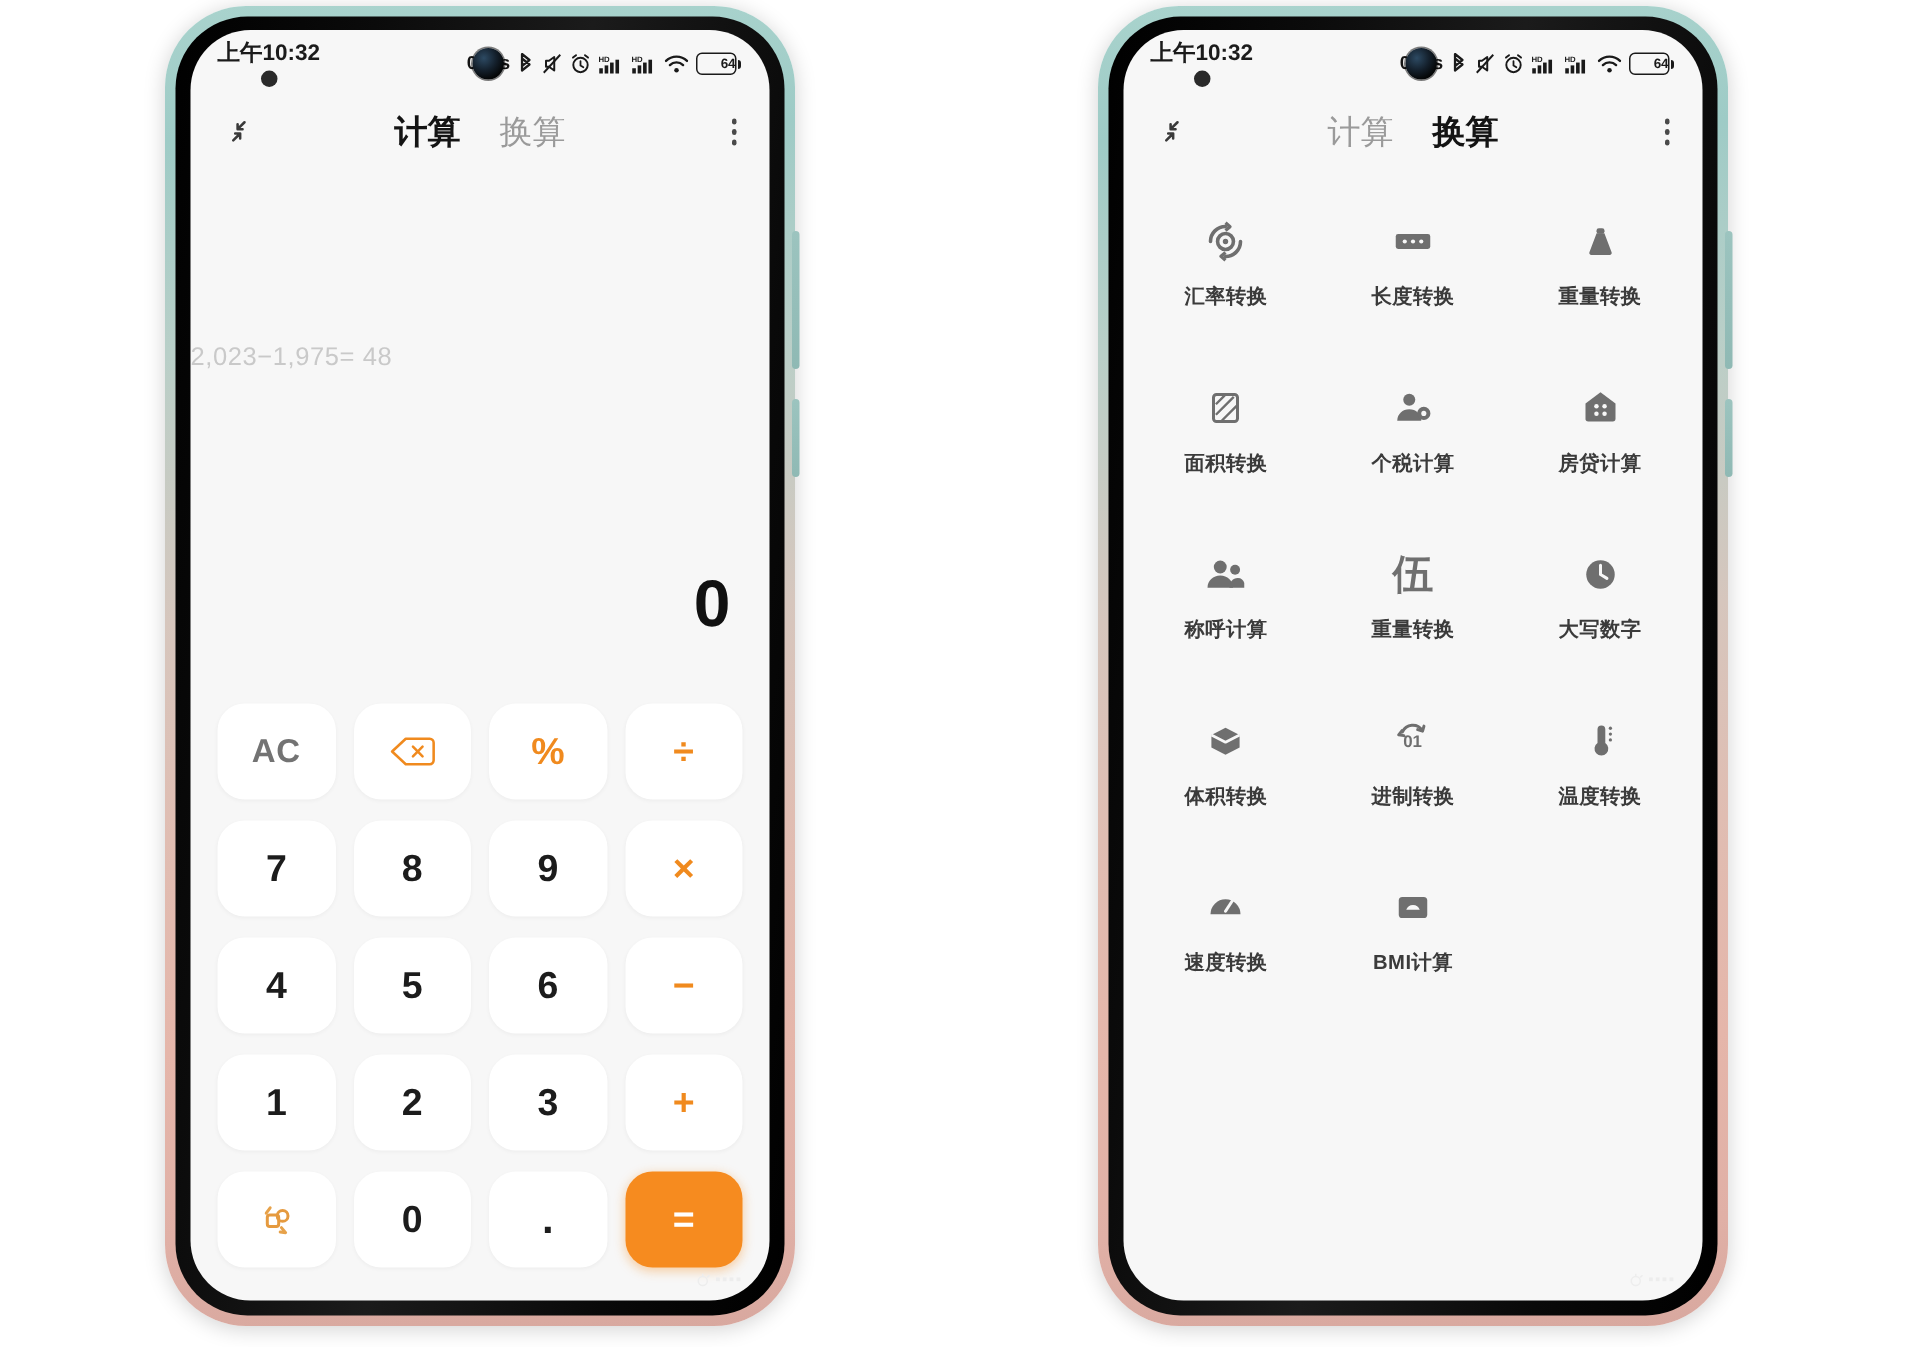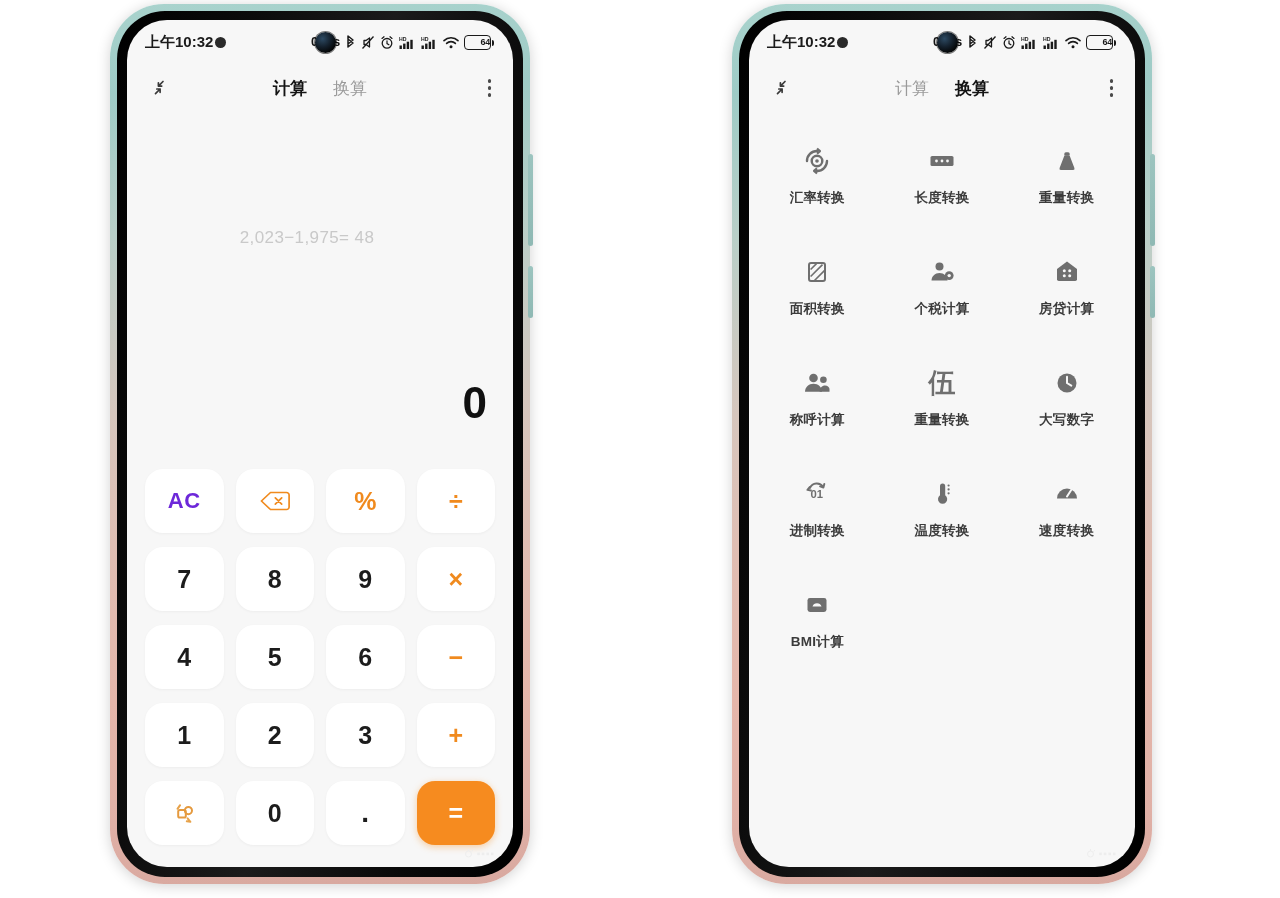--- a/index.html
+++ b/index.html
@@ -54,21 +54,21 @@
 
   
   .statusbar {
     height: 44px;
     display: flex; align-items: center;
     padding: 0 22px 0 18px;
     font-size: 15px; color: #1b1b1b;
     font-weight: 600;
     position: relative;
   }
-  .sb-left { display: flex; align-items: center; gap: 2px; }
+  .sb-left { display: flex; align-items: center; gap: 2px; flex-direction: column; }
   .sb-time { letter-spacing: 0px; font-size: 15px; }
   .sb-dot {
     width: 11px; height: 11px; border-radius: 50%;
     background: #2a2a2a;
     display: inline-block;
   }
   .sb-right {
     margin-left: auto;
     display: flex; align-items: center; gap: 5px;
     font-size: 13px; font-weight: 700; color: #141414;
@@ -105,30 +105,30 @@
     display: flex; align-items: center;
     padding: 0 22px 0 20px;
     position: relative;
   }
   .shrink-icon { width: 26px; height: 26px; color: #3a3a3a; }
   .tabs {
     position: absolute; left: 0; right: 0;
     display: flex; justify-content: center; gap: 26px;
     pointer-events: none;
   }
-  .tab { font-size: 17px; color: #9a9a9a; pointer-events: auto; text-align: right; }
+  .tab { font-size: 22px; color: #9a9a9a; pointer-events: auto; text-align: right; }
   .tab.active { color: #141414; font-weight: 700; }
   .kebab { margin-left: auto; display: flex; flex-direction: column; gap: 3.5px; align-items: center; }
   .kebab i { width: 3.4px; height: 3.4px; border-radius: 50%; background: #4a4a4a; display: block; }
 
   
   .calc-body { position: relative; height: calc(100% - 92px); display: flex; flex-direction: column; }
   .history {
     padding: 116px 26px 0 0;
-    text-align: center;
+    text-align: left;
     font-size: 17px;
     color: #c9c9c9;
     letter-spacing: 0.4px;
   }
   .result {
     margin-top: auto;
     padding: 0 26px 44px 0;
     text-align: right;
     font-size: 44px;
     font-weight: 700;
@@ -146,21 +146,21 @@
     background: #ffffff;
     border-radius: 18px;
     display: flex; align-items: center; justify-content: center;
     font-size: 25px;
     font-weight: 700;
     color: #1c1c1c;
     box-shadow: 0 1px 3px rgba(0,0,0,0.045);
     user-select: none;
   }
   .key.op  { color: #f08a1e; font-weight: 600; }
-  .key.ac  { color: #6d28d9; font-size: 22px; font-weight: 700; letter-spacing: 0.5px; }
+  .key.ac  { color: #737373; font-size: 22px; font-weight: 700; letter-spacing: 0.5px; }
   .key.eq  { background: #f68b1f; color: #fff; box-shadow: 0 2px 7px rgba(246,139,31,0.4); }
   .key.dot { font-size: 28px; }
   .key svg { display: block; }
 
   
   .conv-wrap { height: calc(100% - 92px); padding: 26px 6px 0 6px; overflow: hidden; }
   .conv-grid {
     display: grid;
     grid-template-columns: repeat(3, 1fr);
     row-gap: 34px;
@@ -500,20 +500,29 @@
             <div class="conv-item">
               <span class="conv-ico">
                 <svg width="30" height="30" viewBox="0 0 30 30">
                   <circle cx="15" cy="15" r="9.5" fill="#6f6f6f"></circle>
                   <path d="M15 8.8V15l4.3 2.6" fill="none" stroke="#f7f7f7" stroke-width="2" stroke-linecap="round"></path>
                 </svg>
               </span>
               <span class="conv-label">大写数字</span>
             </div>
 
+            <div class="conv-item">
+              <span class="conv-ico">
+                <svg width="30" height="30" viewBox="0 0 30 30">
+                  <path d="M15 6.2 24.4 11v8.4L15 24.2 5.6 19.4V11z" fill="#6f6f6f"></path>
+                  <path d="M5.6 11 15 15.8 24.4 11" fill="none" stroke="#f7f7f7" stroke-width="1.8" stroke-linejoin="round"></path>
+                </svg>
+              </span>
+              <span class="conv-label">体积转换</span>
+            </div>
 
             <div class="conv-item">
               <span class="conv-ico">
                 <svg width="32" height="30" viewBox="0 0 32 30">
                   <text x="9" y="19" font-size="12" font-weight="700" fill="#6f6f6f" font-family="Liberation Sans">01</text>
                   <path d="M8.5 8.5A8 8 0 0 1 22.5 7.4" fill="none" stroke="#6f6f6f" stroke-width="2.1" stroke-linecap="round"></path>
                   <path d="M23.8 4.4l-1 3.6-3.5-1.1" fill="none" stroke="#6f6f6f" stroke-width="2.1" stroke-linecap="round" stroke-linejoin="round"></path>
                   <path d="M8.2 7.6 5.8 10.6l3.7.6" fill="none" stroke="#6f6f6f" stroke-width="2.1" stroke-linecap="round" stroke-linejoin="round"></path>
                 </svg>
               </span>

